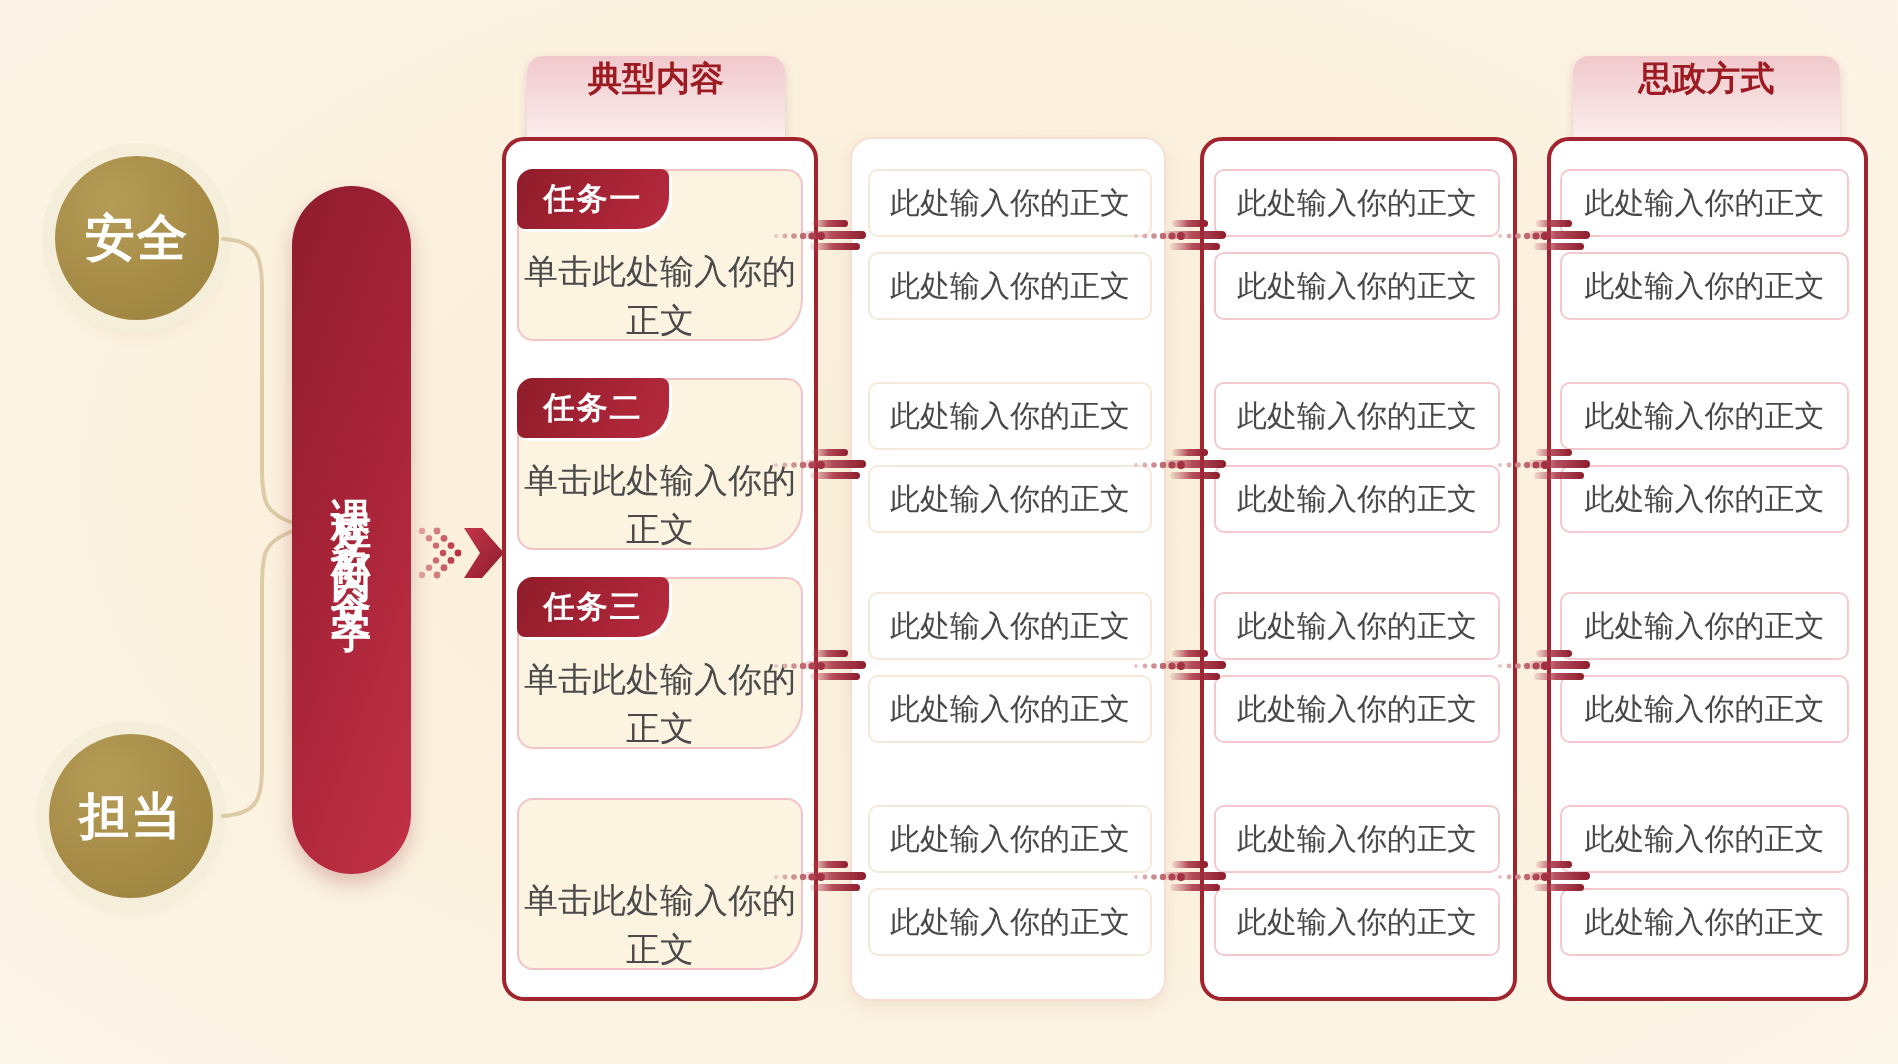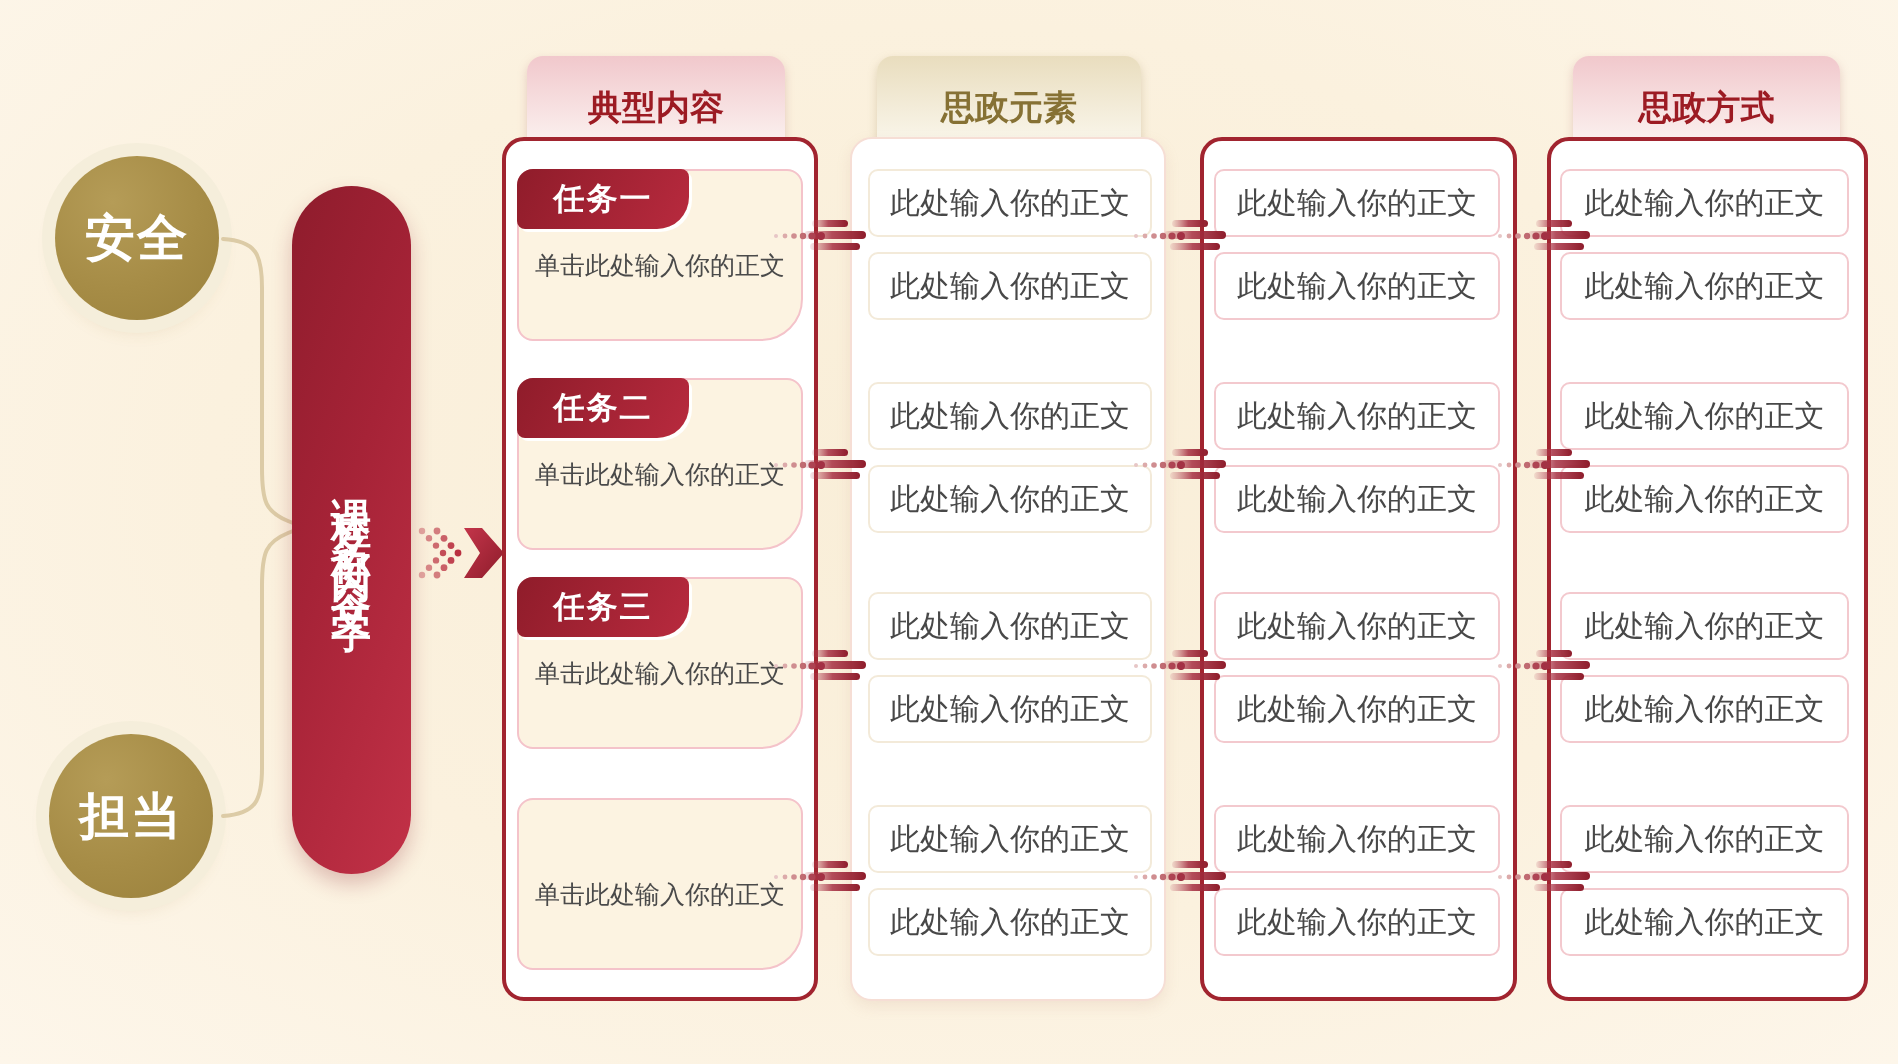--- a/index.html
+++ b/index.html
@@ -23,46 +23,46 @@
         background:linear-gradient(110deg,#8e1c2c 0%,#a62337 45%,#c23147 100%);
         box-shadow:0 10px 20px rgba(140,30,45,.25);
         display:flex;align-items:center;justify-content:center;}
   .pill span{writing-mode:vertical-rl;color:#fff;font-size:40px;font-weight:bold;
              letter-spacing:16px;line-height:1;}
 
   .big-arrow{position:absolute;left:416px;top:522px;}
 
   
   .hdr{position:absolute;top:56px;height:104px;border-radius:16px;
-       display:flex;align-items:center;justify-content:center;
+       display:flex;align-items:flex-start;justify-content:center;
        font-size:34px;font-weight:bold;}
   .hdr.red{background:linear-gradient(#f1c8cc 0%, #fdf9f6 100%);color:#9c1b23;
            box-shadow:0 4px 10px rgba(190,130,130,.35);}
   .hdr.gold{background:linear-gradient(#e9ddbe 0%, #fdfbf4 100%);color:#867134;
             box-shadow:0 4px 10px rgba(170,150,100,.35);}
   .h1{left:527px;width:258px;} .h2{left:877px;width:264px;}
   .h3{left:1225px;width:267px;} .h4{left:1573px;width:267px;}
 
   
   .panel{position:absolute;top:137px;height:864px;background:#fff;border-radius:22px;box-sizing:border-box;}
   .panel.redb{border:4px solid #a1242f;}
   .panel.soft{border:2px solid #f6ded5;box-shadow:0 6px 14px rgba(200,160,140,.18);}
   .p1{left:502px;width:316px;} .p2{left:850px;width:316px;}
   .p3{left:1200px;width:317px;} .p4{left:1547px;width:321px;}
 
   
   .card{position:absolute;left:517px;width:286px;height:172px;box-sizing:border-box;
         background:#fcf3e1;border:2px solid #f4c3ca;border-radius:16px 16px 42px 16px;}
-  .badge{position:absolute;left:-2px;top:-2px;width:172px;height:60px;
+  .badge{position:absolute;left:-2px;top:-2px;width:152px;height:60px;
          background:linear-gradient(120deg,#8f1c2a 0%,#b82a3e 100%);
          border-radius:16px 8px 32px 8px;box-shadow:3px 3px 0 rgba(255,255,255,.95);
          display:flex;align-items:center;justify-content:center;
          color:#fff;font-size:31px;font-weight:bold;letter-spacing:2px;}
   .card-body{position:absolute;left:4px;right:4px;top:76px;text-align:center;
-             font-size:25px;line-height:1.45;color:#4a4a4a;}
+             font-size:34px;line-height:1.45;color:#4a4a4a;}
 
   
   .ibox{position:absolute;height:68px;background:#fff;border-radius:10px;box-sizing:border-box;
         display:flex;align-items:center;justify-content:center;
         font-size:30px;color:#484848;}
   .ibox.soft{border:2px solid #f3ead9;}
   .ibox.pink{border:2px solid #f3c9ce;}
   .bx2{left:868px;width:284px;} .bx3{left:1214px;width:286px;} .bx4{left:1560px;width:289px;}
   .r1a{top:169px;} .r1b{top:252px;} .r2a{top:382px;} .r2b{top:465px;}
   .r3a{top:592px;} .r3b{top:675px;} .r4a{top:805px;} .r4b{top:888px;}
@@ -122,23 +122,20 @@
       <circle cx="35" cy="38.4" r="3.4" opacity=".9"></circle>
         <circle cx="28" cy="45.7" r="3.4" opacity=".75"></circle>
       <circle cx="21" cy="53" r="3.4" opacity=".6"></circle>
     </g>
     <polygon points="48,6 66,6 88,31 66,56 48,56 64,31" fill="url(#arrGrad)"></polygon>
   </svg>
 
   <div class="hdr red h1">
     <span>典型内容</span>
   </div>
-  <div class="hdr gold h2">
-    <span>思政元素</span>
-  </div>
   <div class="hdr red h4">
     <span>思政方式</span>
   </div>
 
   <div class="panel redb p1"></div>
   <div class="panel soft p2"></div>
   <div class="panel redb p3"></div>
   <div class="panel redb p4"></div>
 
   <div class="card" style="top:169px">

